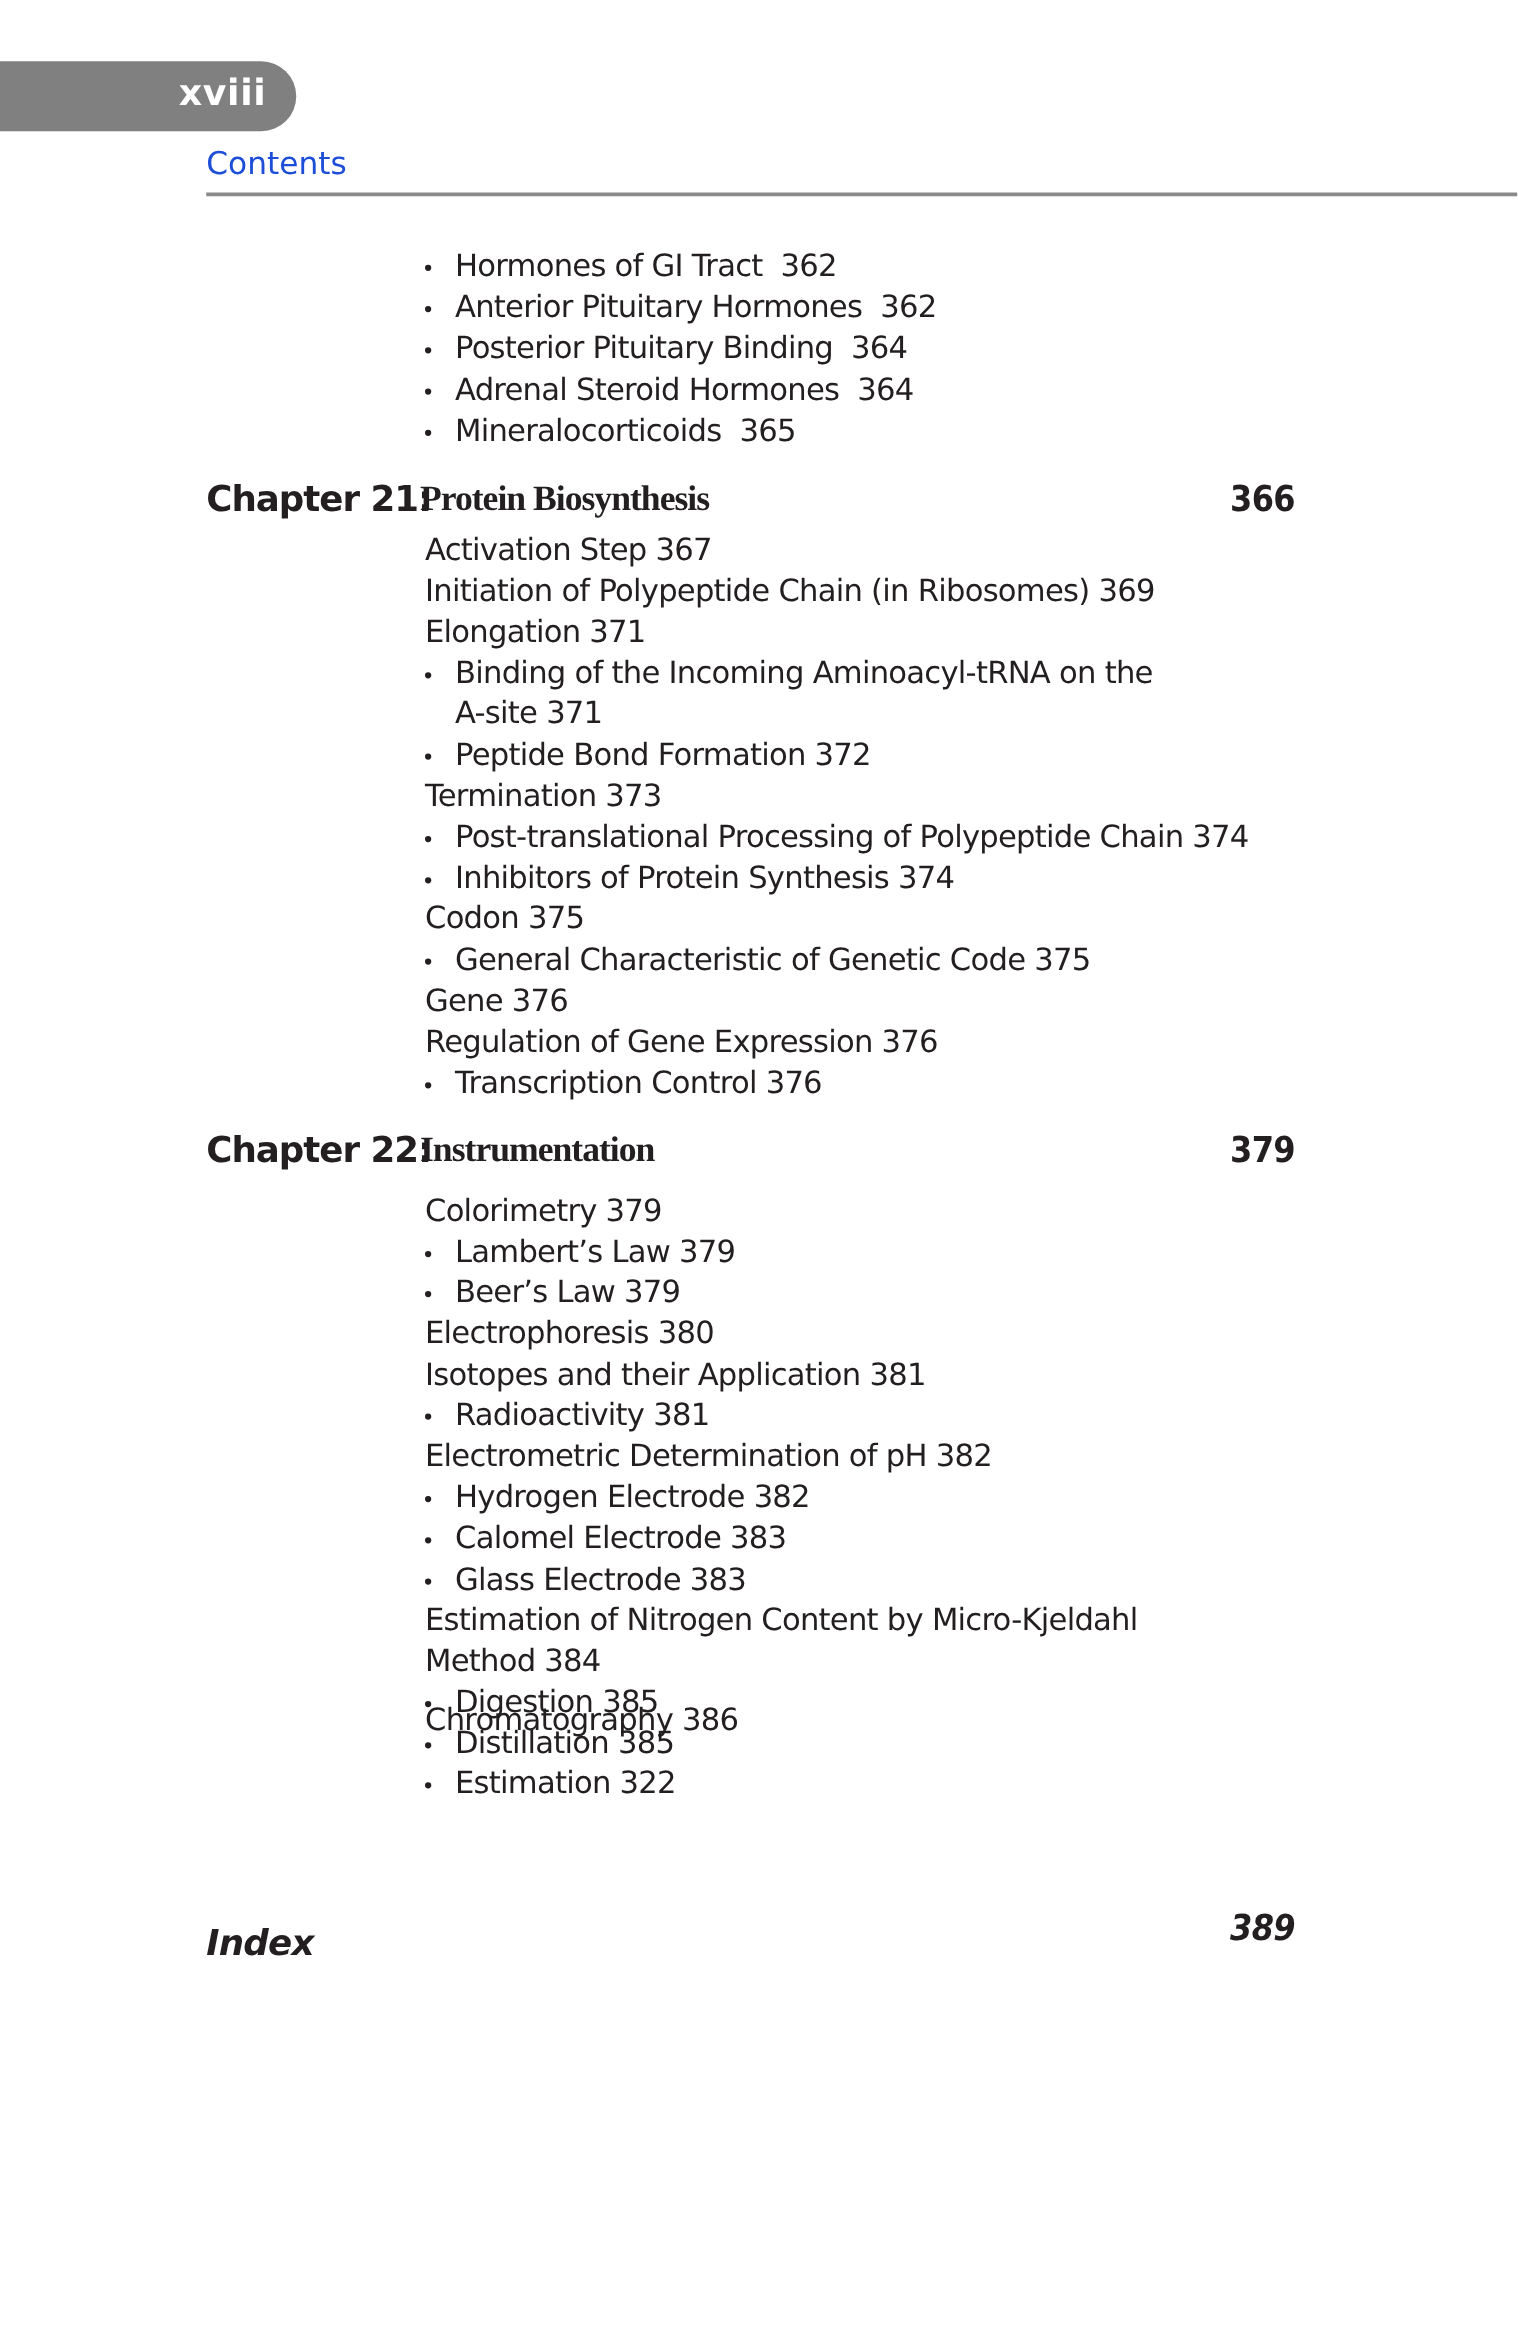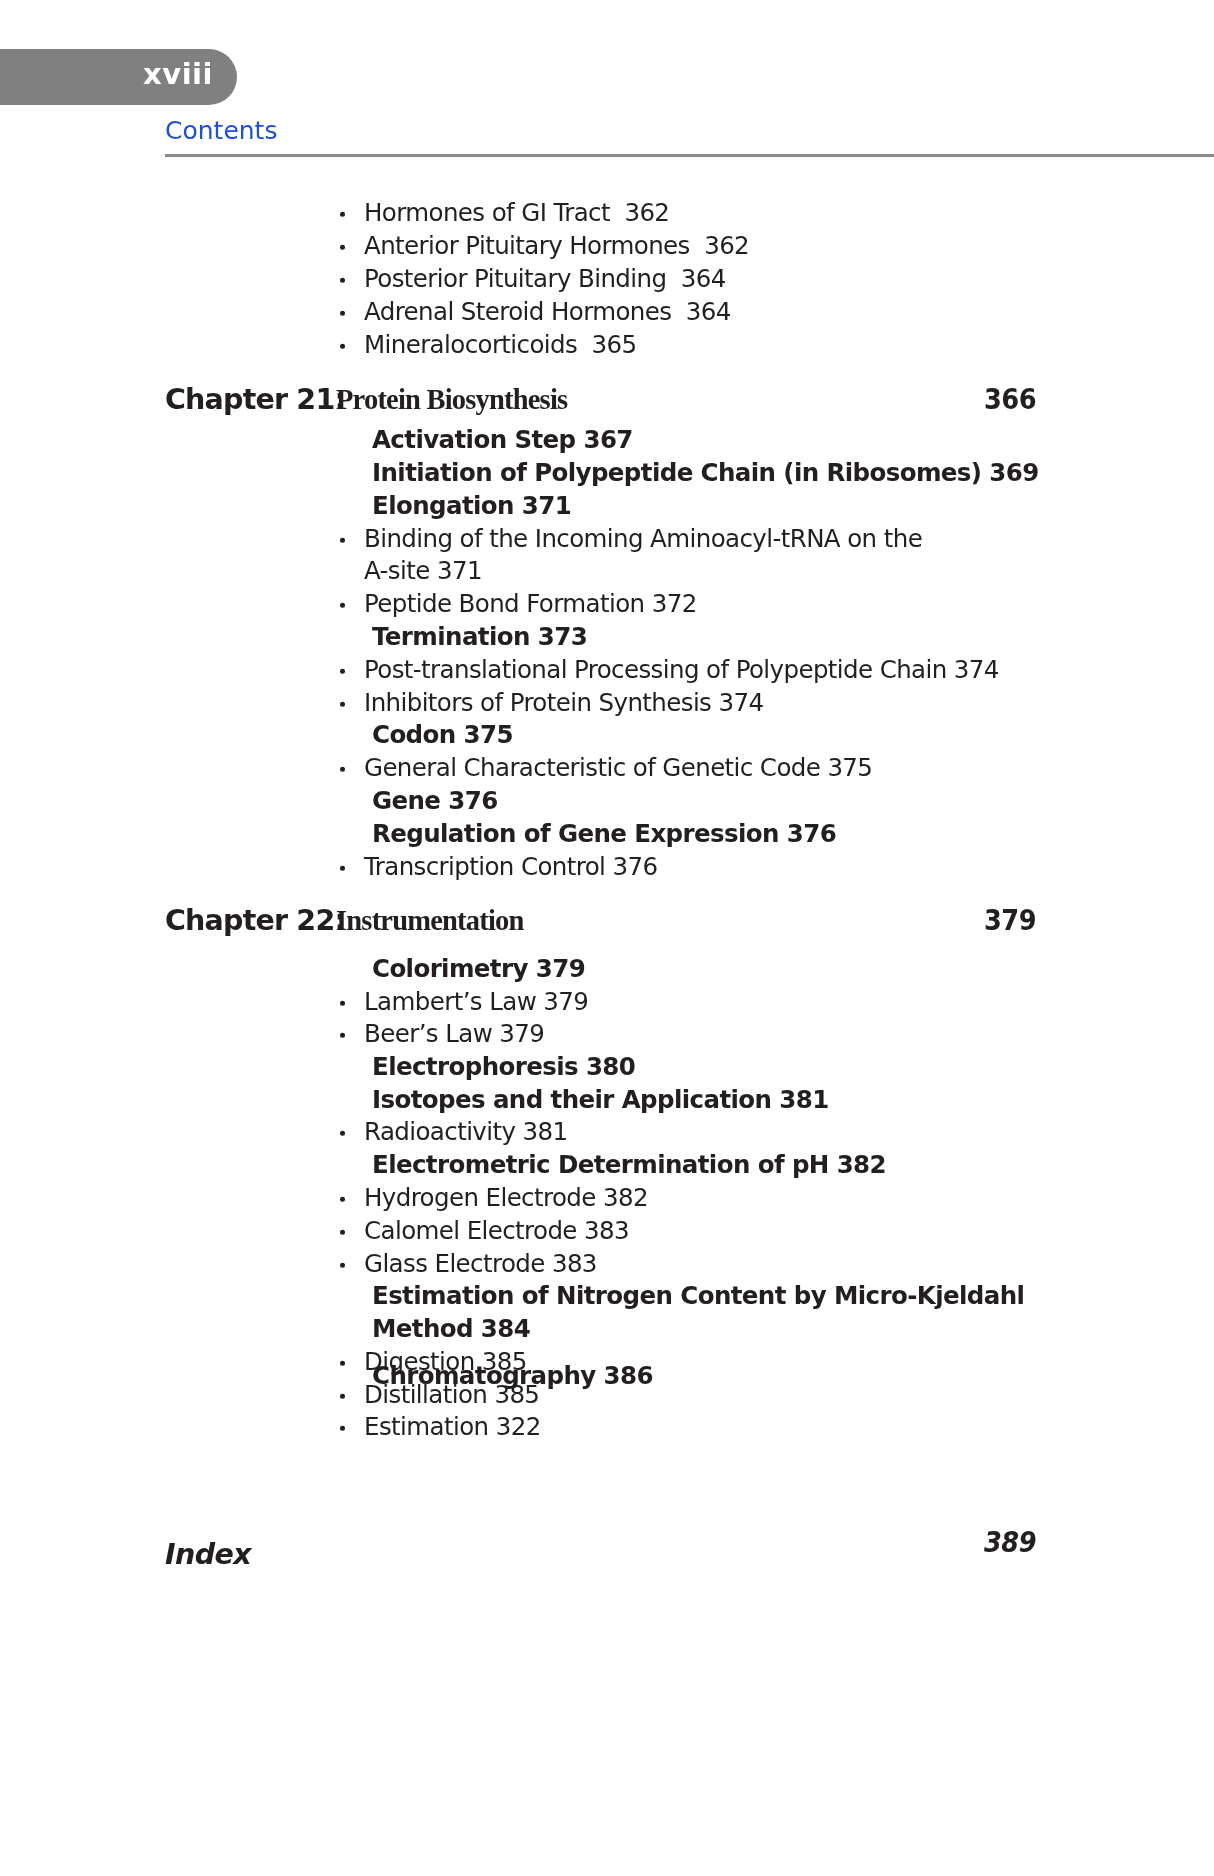--- a/index.html
+++ b/index.html
@@ -2,21 +2,21 @@
 <html><head>
 <meta charset="utf-8">
 <style>
   html,body{margin:0;padding:0;background:#fff;}
   body{width:1214px;height:1876px;position:relative;overflow:hidden;font-family:"DejaVu Sans Condensed","Liberation Sans",sans-serif;color:#231f20;}
   .tab{position:absolute;left:0;top:49px;width:237px;height:56px;background:#808080;border-radius:0 28px 28px 0;}
   .tab span{position:absolute;right:24px;top:8px;color:#fff;font-weight:bold;font-size:29px;letter-spacing:0.5px;font-family:"DejaVu Sans","Liberation Sans",sans-serif;}
   .runhead{position:absolute;left:165px;top:116px;font-size:25px;color:#1d4ed8;font-family:"DejaVu Sans","Liberation Sans",sans-serif;}
   .rule{position:absolute;left:165px;top:154px;width:1049px;height:3px;background:#8a8a8a;}
   .ln{position:absolute;white-space:nowrap;line-height:1;transform:translateY(-50%);font-size:24.5px;font-family:"DejaVu Sans","Liberation Sans",sans-serif;letter-spacing:-0.6px;}
-  .sub{left:340px;font-weight:bold;margin-left:32px;}
+  .sub{left:340px;font-weight:normal;}
   .bul{left:340px;}
   .bul .dot{position:absolute;left:0;top:50%;width:5px;height:5px;border-radius:50%;background:#231f20;transform:translateY(-20%);}
   .bul .txt{margin-left:24px;}
   .cont{left:364px;}
   .ch{left:165px;font-weight:bold;font-size:28.5px;letter-spacing:-0.8px;}
   .ch .title{position:absolute;left:171px;font-family:Liberation Serif, serif;}
   .pg{position:absolute;right:178px;font-weight:bold;font-size:28.5px;transform:translateY(-50%);line-height:1;letter-spacing:-0.5px;}
   .idx{left:165px;font-weight:bold;font-style:italic;font-size:28.5px;margin-top:12px;}
   .pgi{font-style:italic;}
 </style>

